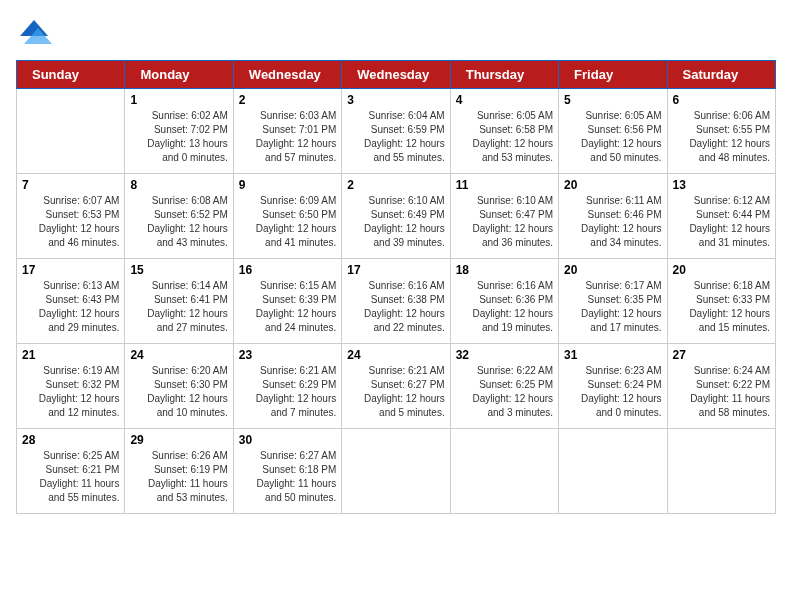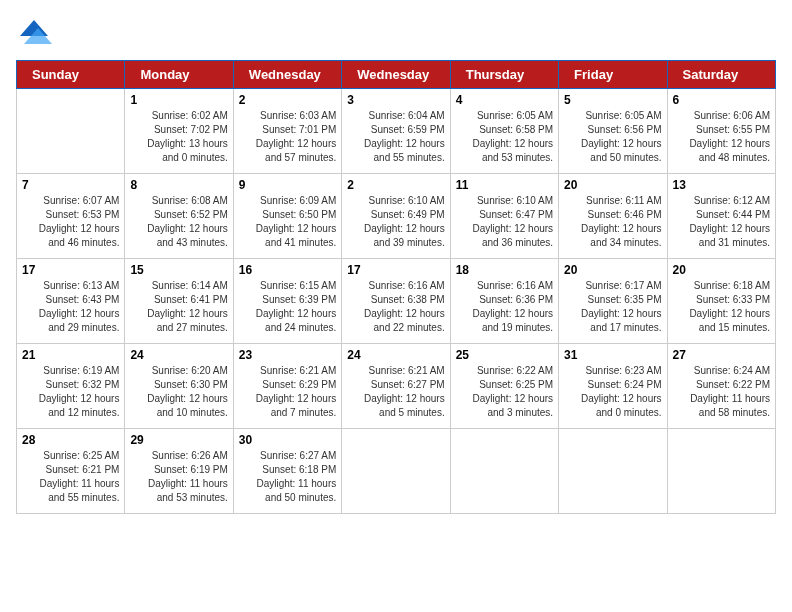--- a/index.html
+++ b/index.html
@@ -219,21 +219,21 @@
         </td>
         <td>
           <span class="day-number">23</span>
           <div class="day-info">Sunrise: 6:21 AM<br>Sunset: 6:29 PM<br>Daylight: 12 hours<br>and 7 minutes.</div>
         </td>
         <td>
           <span class="day-number">24</span>
           <div class="day-info">Sunrise: 6:21 AM<br>Sunset: 6:27 PM<br>Daylight: 12 hours<br>and 5 minutes.</div>
         </td>
         <td>
-          <span class="day-number">25</span>
+          <span class="day-number">32</span>
           <div class="day-info">Sunrise: 6:22 AM<br>Sunset: 6:25 PM<br>Daylight: 12 hours<br>and 3 minutes.</div>
         </td>
         <td>
           <span class="day-number">31</span>
           <div class="day-info">Sunrise: 6:23 AM<br>Sunset: 6:24 PM<br>Daylight: 12 hours<br>and 0 minutes.</div>
         </td>
         <td>
           <span class="day-number">27</span>
           <div class="day-info">Sunrise: 6:24 AM<br>Sunset: 6:22 PM<br>Daylight: 11 hours<br>and 58 minutes.</div>
         </td>

